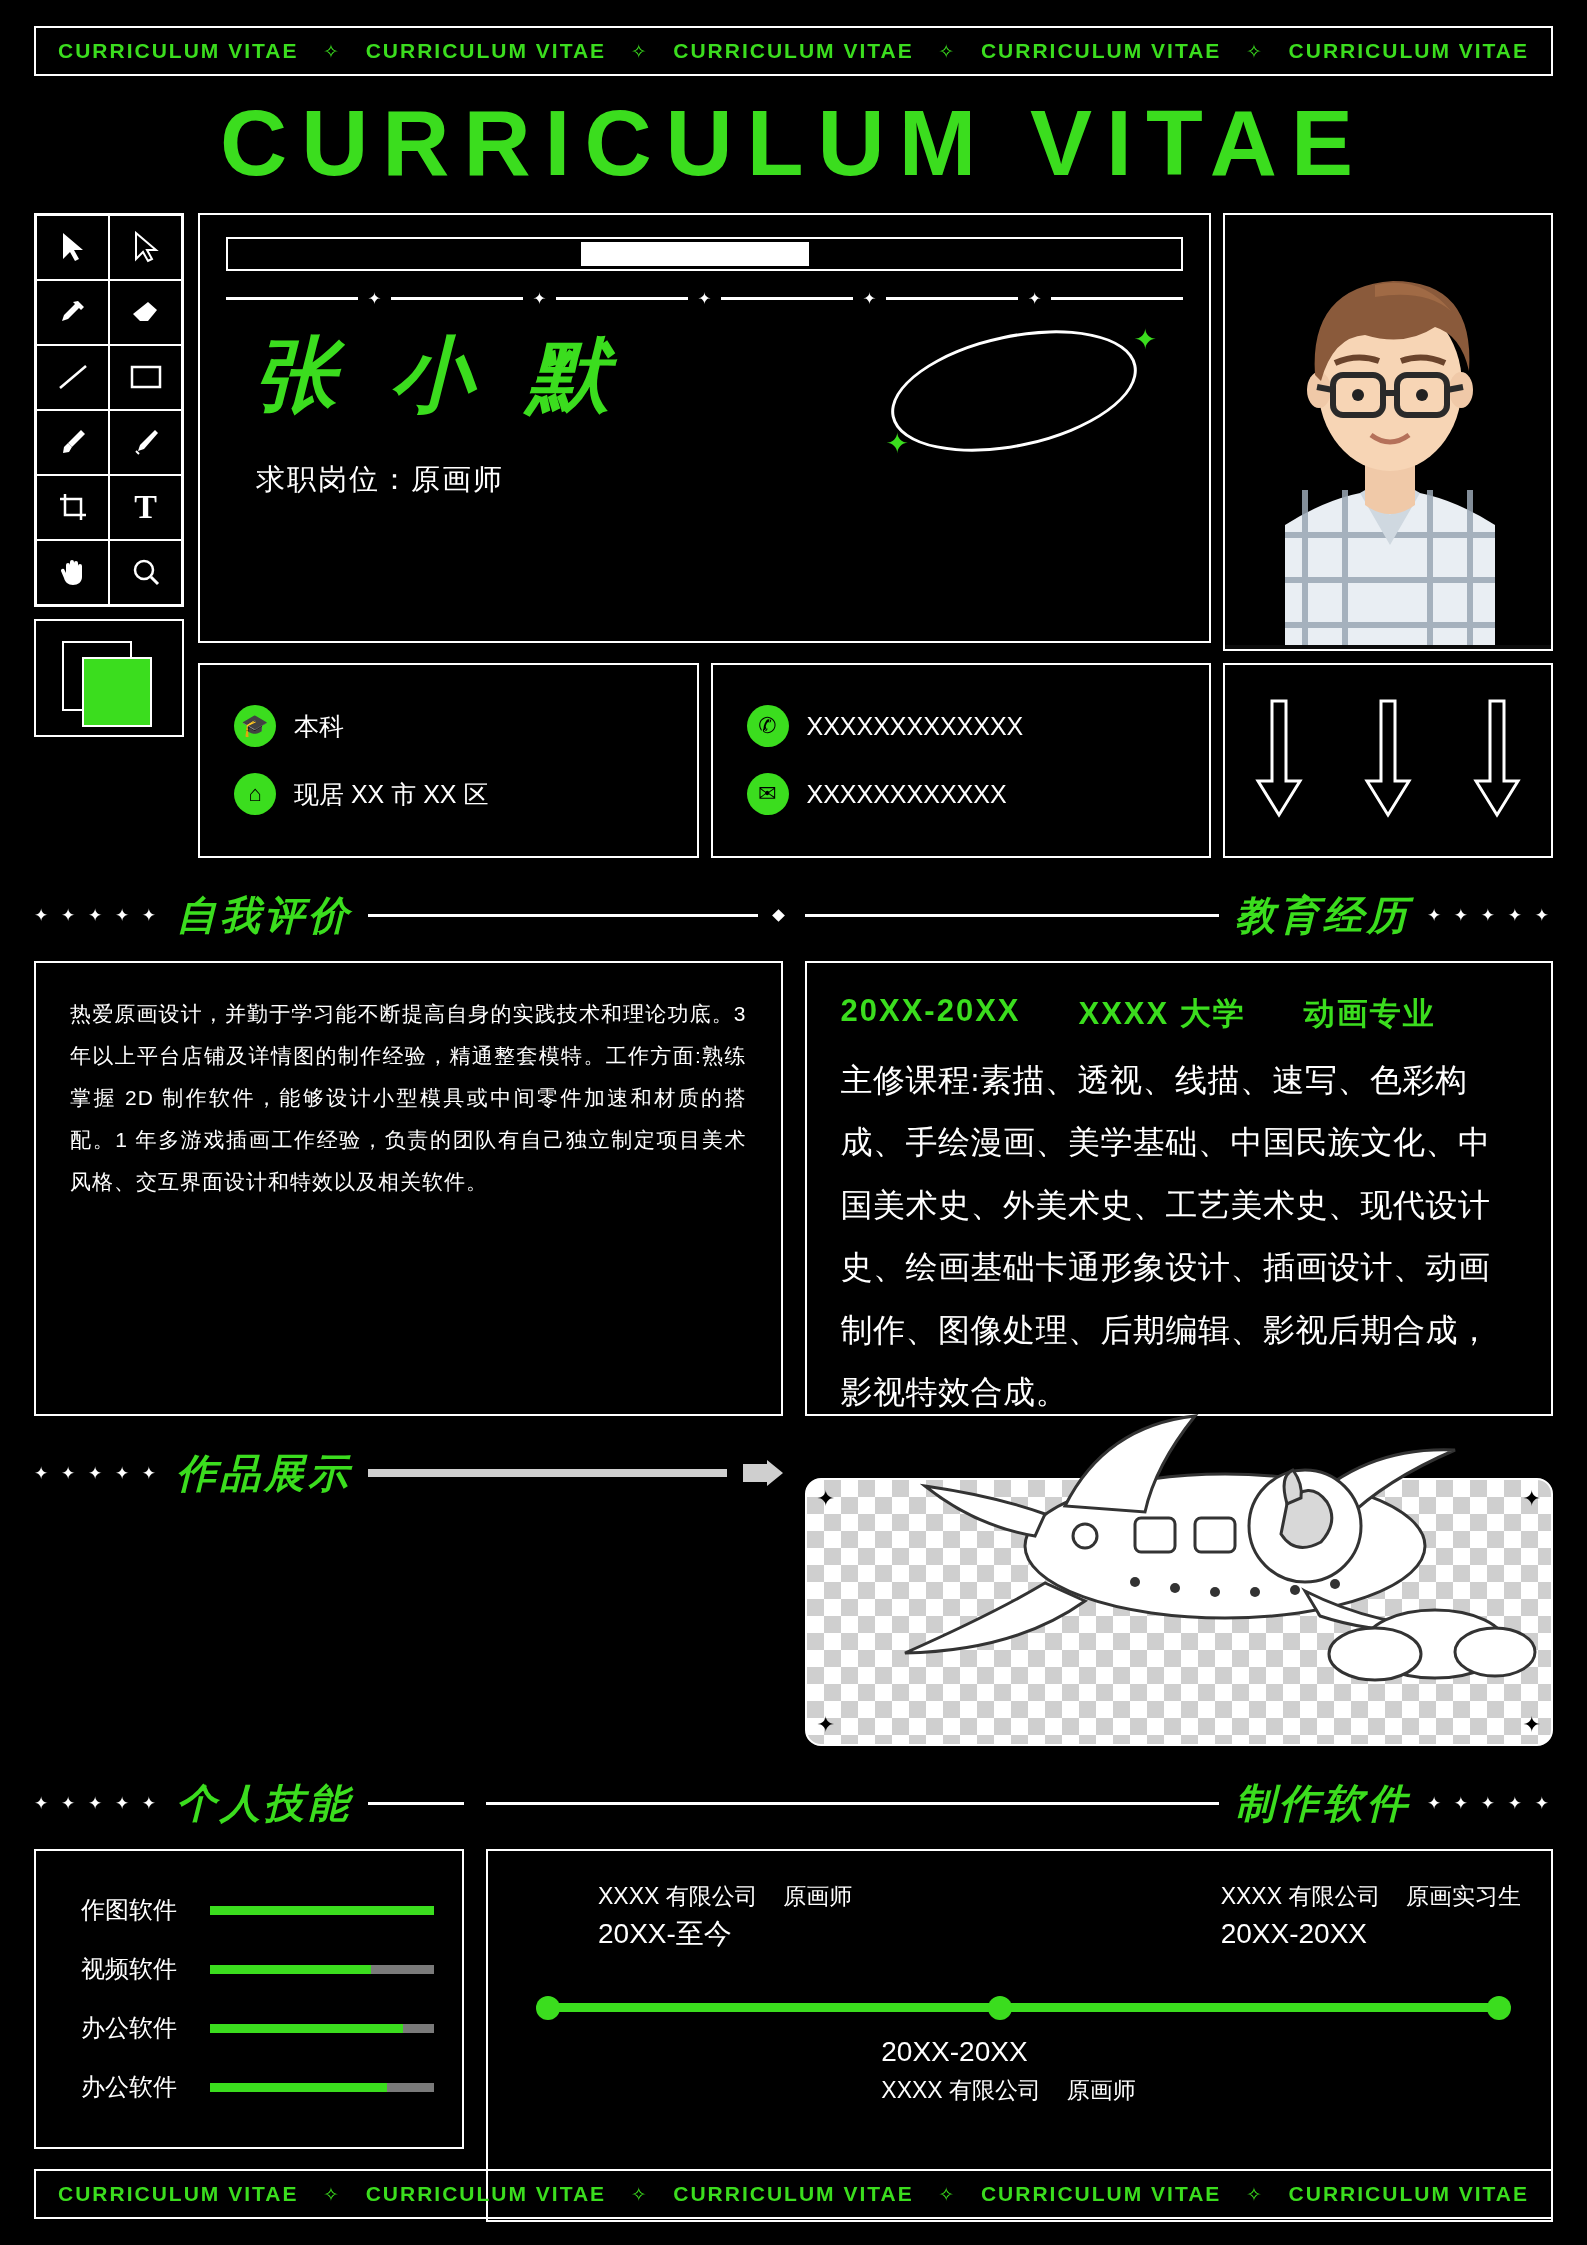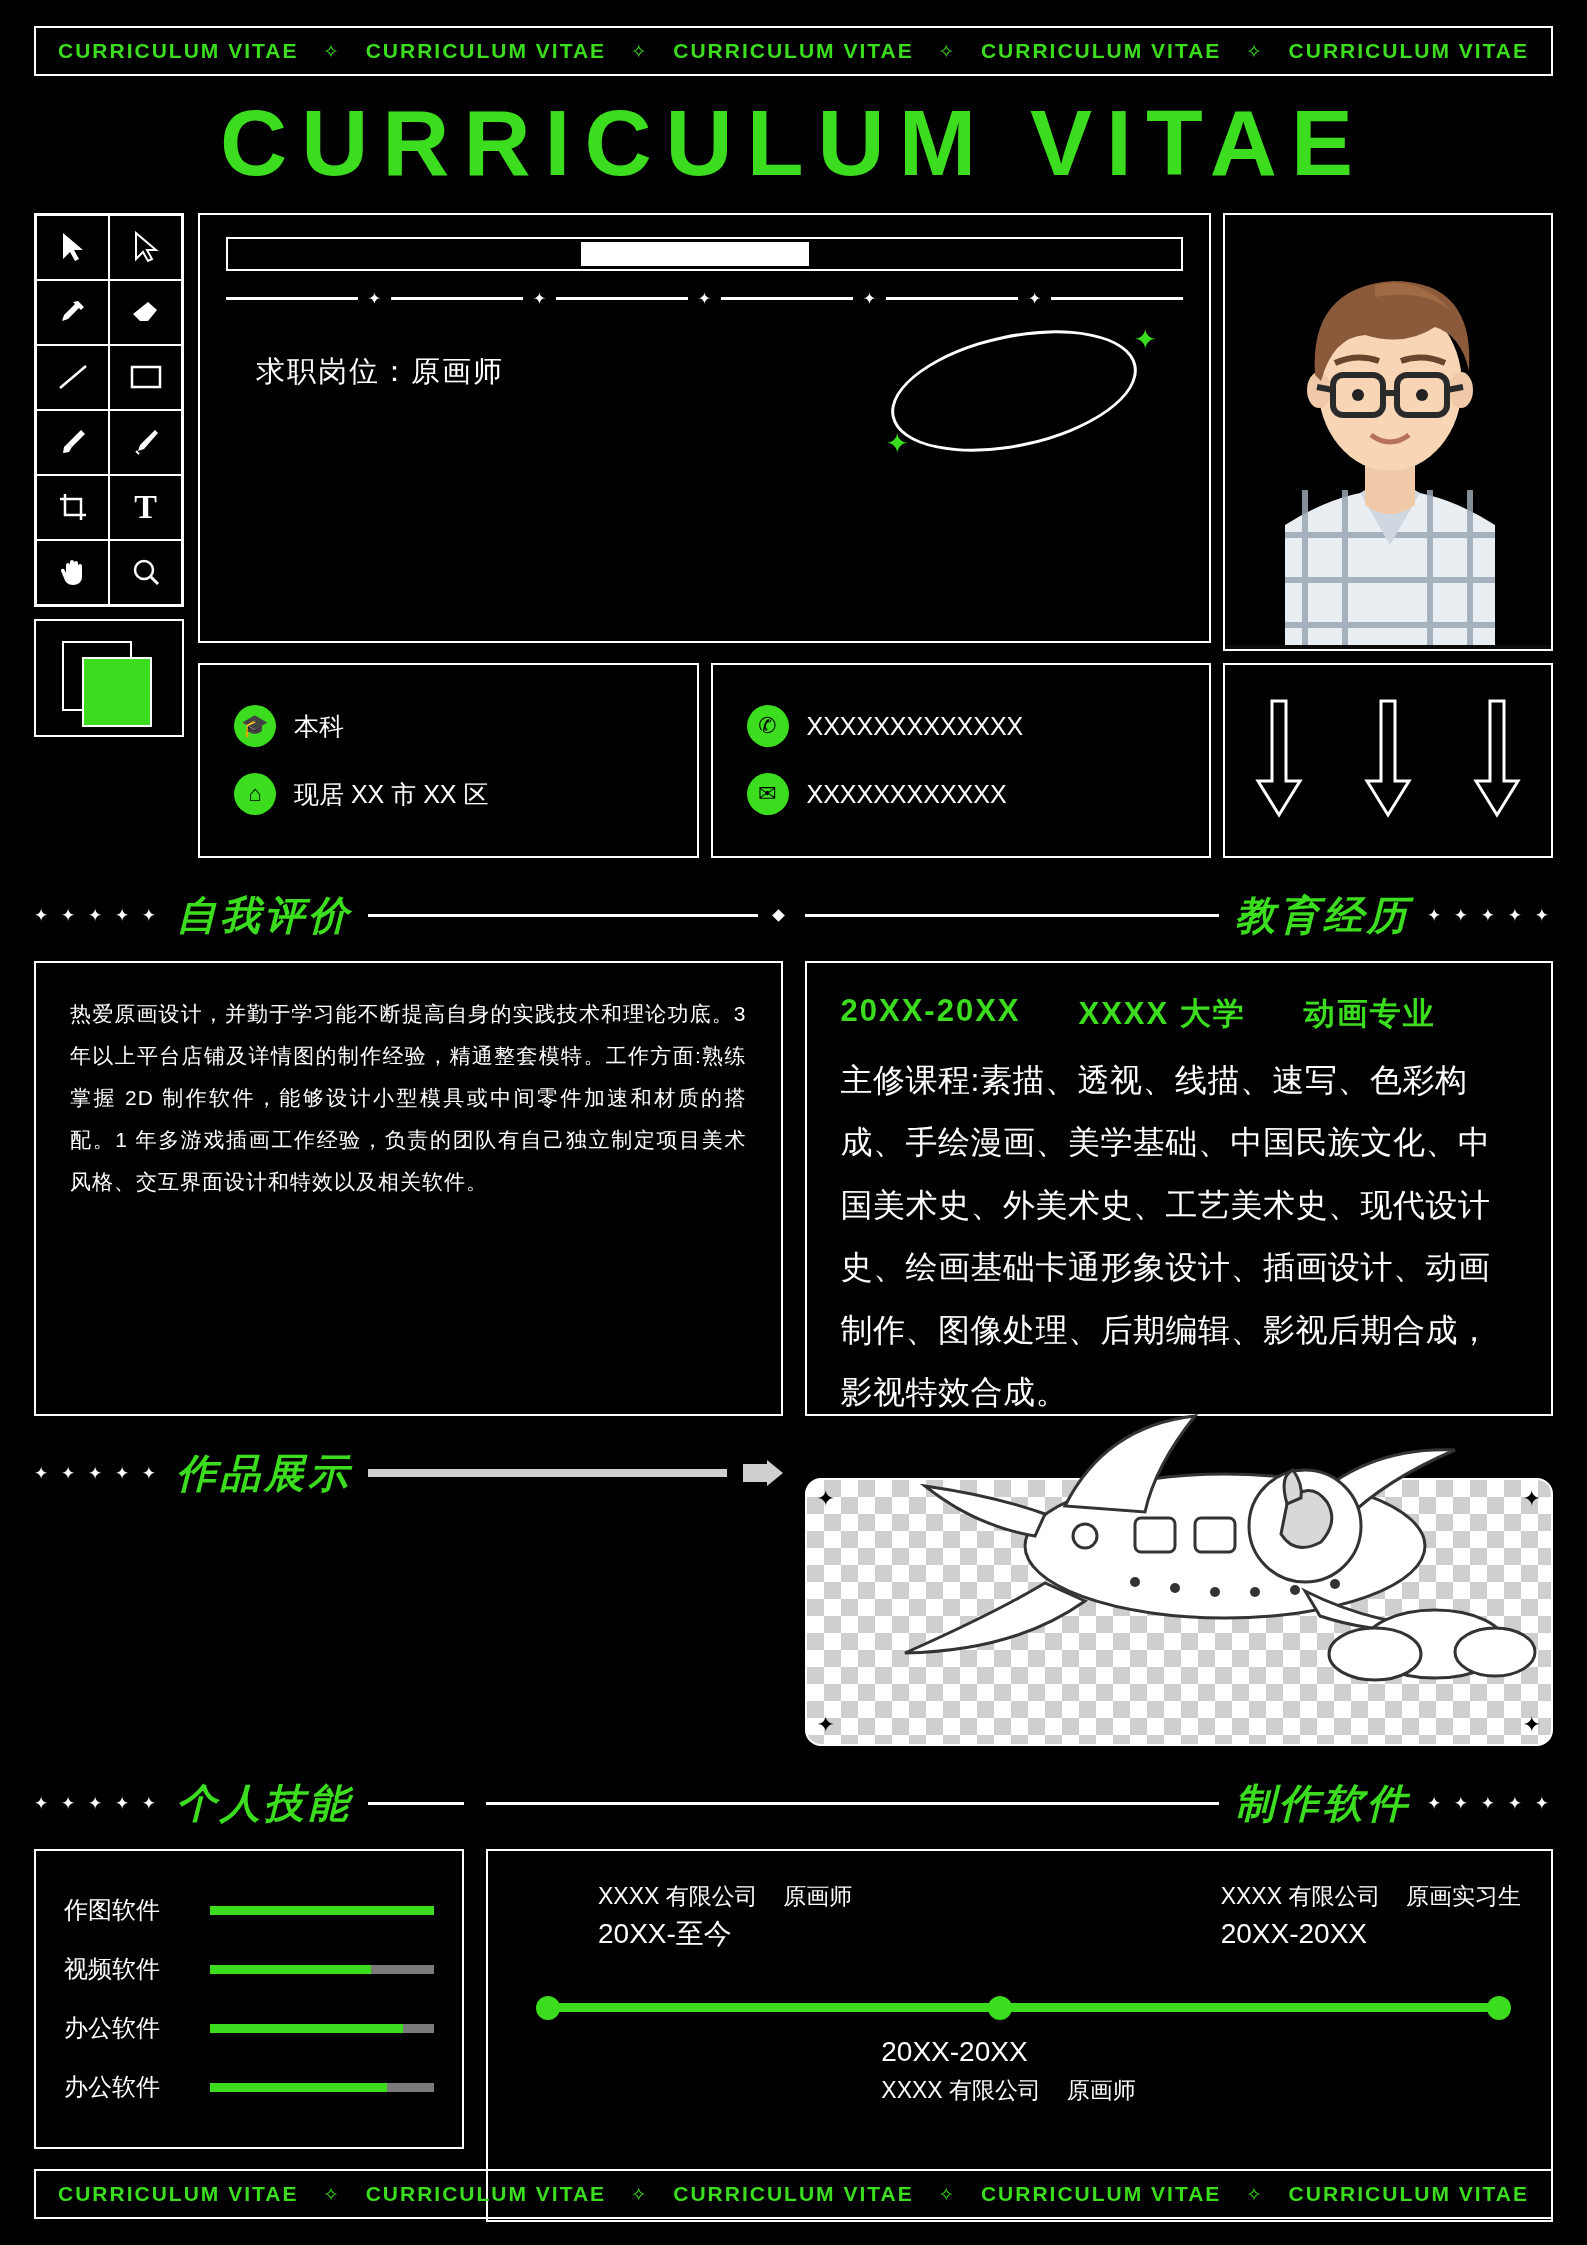--- a/index.html
+++ b/index.html
@@ -395,20 +395,21 @@
             <span class="seg"></span>
               <span class="dia">✦</span>
             <span class="seg"></span>
               <span class="dia">✦</span>
             <span class="seg"></span>
               <span class="dia">✦</span>
             <span class="seg"></span>
               <span class="dia">✦</span>
             <span class="seg"></span>
           </div>
+          <div class="name">张 小 默</div>
           <div class="jobline">
             <span>求职岗位：</span><span>原画师</span>
           </div>
           <div class="ellipse"></div>
           <span class="spark" style="right:52px; top:108px;">✦</span>
           <span class="spark" style="right:300px; top:212px;">✦</span>
         </div>
         <div class="photo">
           <svg width="330" height="430" viewBox="0 0 330 430">
             <rect width="330" height="430" fill="#000"></rect>
@@ -589,21 +590,21 @@
     <div class="col">
       <div class="sec-head">
         <span class="sec-rule"></span>
         <span class="sec-title">制作软件</span>
         <span class="sec-diamonds">✦ ✦ ✦ ✦ ✦</span>
       </div>
     </div>
   </div>
 
   <div class="twocol">
-    <div class="col" style="max-width:430px;">
+    <div class="col" style="max-width:430px;text-align:center;">
       <div class="skillpanel">
         <div class="skillrow">
           <span class="skilllabel">作图软件</span>
           <span class="bartrack">
               <span class="barfill" style="width:100%"></span>
             </span>
         </div>
         <div class="skillrow">
           <span class="skilllabel">视频软件</span>
           <span class="bartrack">

